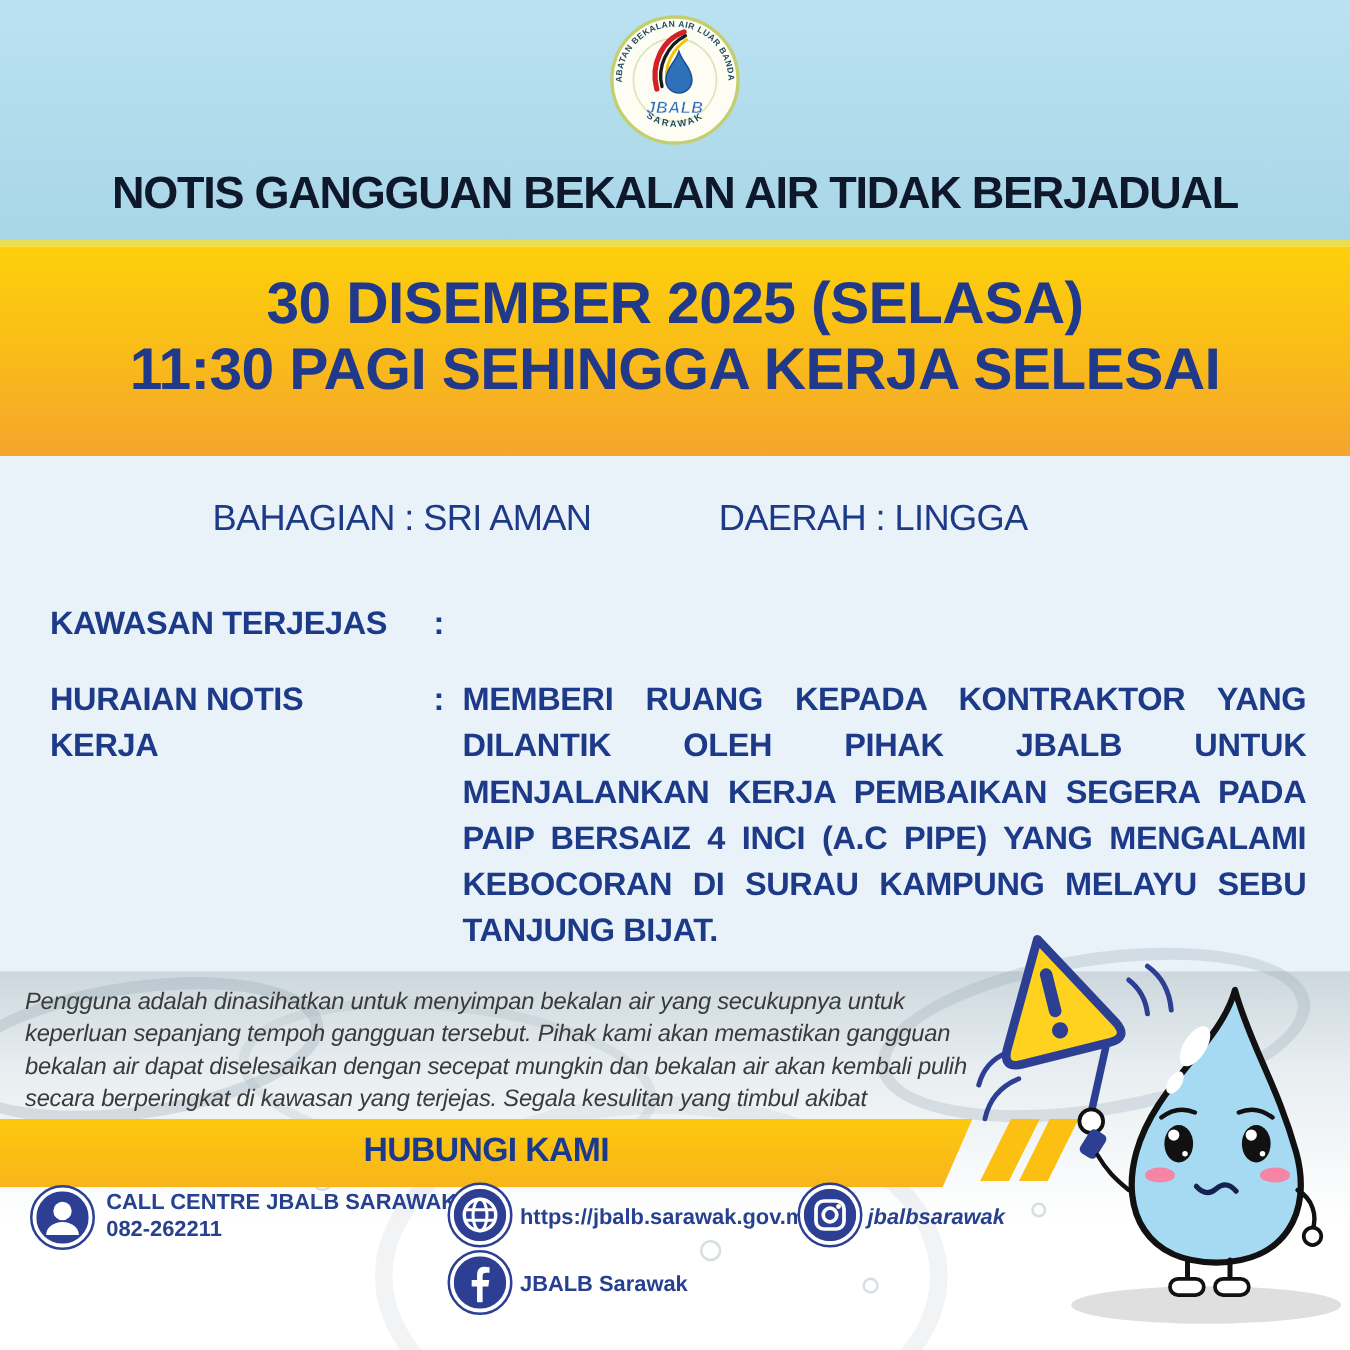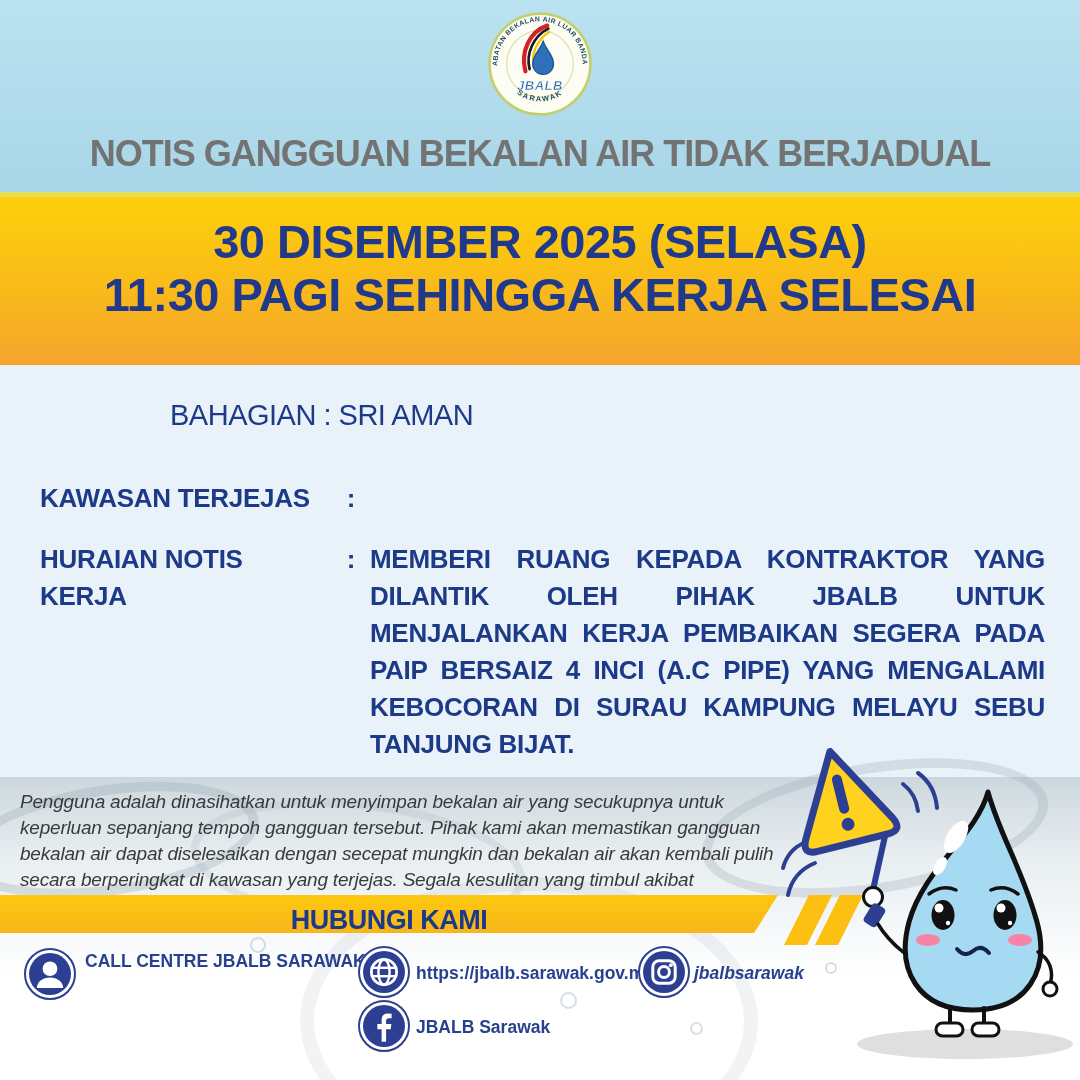--- a/index.html
+++ b/index.html
@@ -17,41 +17,41 @@
   .swirl{position:absolute;border-radius:50%;}
   .sw1{left:-40px;top:8px;width:280px;height:90px;border:10px solid rgba(150,166,178,.30);transform:rotate(-8deg);}
   .sw2{left:190px;top:24px;width:320px;height:110px;border:8px solid rgba(162,177,188,.22);transform:rotate(6deg);}
   .sw3{left:700px;top:-14px;width:330px;height:110px;border:10px solid rgba(150,166,178,.28);transform:rotate(-9deg);}
   .sw4{left:300px;top:100px;width:430px;height:260px;border:14px solid rgba(168,181,191,.16);}
   .bubble{position:absolute;border-radius:50%;border:2px solid rgba(158,174,186,.4);}
   
   .logo{position:absolute;left:488px;top:12px;width:104px;height:104px;}
   
   .title{position:absolute;left:0;top:133px;width:1080px;text-align:center;
-         font-size:36px;font-weight:bold;color:#737373;letter-spacing:-1px;}
+         font-size:36px;font-weight:bold;color:#0f172a;letter-spacing:-1px;}
   
   .date-text{position:absolute;left:0;top:215px;width:1080px;text-align:center;
          font-size:47px;line-height:53px;font-weight:bold;color:#21398b;letter-spacing:-0.5px;}
   
   .region{position:absolute;top:399px;left:0;width:1080px;height:40px;
          font-size:29px;font-weight:normal;color:#1c3a88;letter-spacing:-0.5px;}
   .region .bah{position:absolute;left:170px;}
   .region .dae{position:absolute;left:575px;}
   
   .details{position:absolute;left:40px;top:480px;width:1005px;}
   .detail-row{display:grid;grid-template-columns:292px 38px 1fr;
          font-weight:bold;color:#1c3a88;font-size:26px;line-height:37px;letter-spacing:-0.3px;}
   .detail-row + .detail-row{margin-top:24px;}
   .detail-sep{text-align:center;}
   .detail-text{text-align:justify;}
   
   .advisory{position:absolute;left:20px;top:789px;width:756px;z-index:2;
          font-style:italic;font-size:19px;line-height:26px;color:#3a3a3a;letter-spacing:-0.2px;}
   
-  .contact-bar{position:absolute;left:0;top:895px;width:778px;height:38px;z-index:3;
+  .contact-bar{position:absolute;left:0;top:895px;width:778px;height:55px;z-index:3;
          background:linear-gradient(180deg,#fdc80e 0%,#f8b51b 100%);
          clip-path:polygon(0 0,100% 0,calc(100% - 24px) 100%,0 100%);}
   .contact-bar-label{width:100%;text-align:center;line-height:50px;
          font-size:27px;font-weight:bold;color:#1c3a8c;letter-spacing:-0.5px;}
   .stripe{position:absolute;top:895px;height:50px;width:48px;background:#fcc013;z-index:3;
          clip-path:polygon(52% 0,100% 0,48% 100%,0 100%);}
   .st1{left:784px;} .st2{left:815px;}
   
   .c-item{position:absolute;z-index:4;}
   .c-icon{display:block;width:52px;height:52px;border-radius:50%;border:2px solid #2c3f92;
@@ -109,20 +109,21 @@
 
   <div class="title">NOTIS GANGGUAN BEKALAN AIR TIDAK BERJADUAL</div>
 
   <div class="date-text">
     <div>30 DISEMBER 2025 (SELASA)</div>
     <div>11:30 PAGI SEHINGGA KERJA SELESAI</div>
   </div>
 
   <div class="region">
     <span class="bah">BAHAGIAN : SRI AMAN</span>
+    <span class="dae">DAERAH : LINGGA</span>
   </div>
 
   <div class="details">
     <div class="detail-row">
       <div class="detail-label">KAWASAN TERJEJAS</div>
       <div class="detail-sep">:</div>
     </div>
     <div class="detail-row">
       <div class="detail-label">HURAIAN NOTIS KERJA</div>
       <div class="detail-sep">:</div>
@@ -142,20 +143,21 @@
     <span class="c-icon">
       <svg width="42" height="42" viewBox="0 0 24 24">
         <circle cx="12" cy="12" r="12" fill="#2c3f92"></circle>
         <circle cx="12" cy="9" r="4.2" fill="#fff"></circle>
         <path d="M4.5,20 a7.5,6 0 0 1 15,0 Z" fill="#fff"></path>
       </svg>
     </span>
   </div>
   <div class="c-item c-text" style="left:85px;top:950px;">
     <div>CALL CENTRE JBALB SARAWAK</div>
+    <div>082-262211</div>
   </div>
 
   <div class="c-item" style="left:358px;top:946px;">
     <span class="c-icon">
       <svg width="42" height="42" viewBox="0 0 24 24">
         <circle cx="12" cy="12" r="12" fill="#2c3f92"></circle>
         <circle cx="12" cy="12" r="7.2" fill="none" stroke="#fff" stroke-width="1.6"></circle>
         <ellipse cx="12" cy="12" rx="3.2" ry="7.2" fill="none" stroke="#fff" stroke-width="1.4"></ellipse>
         <line x1="5" y1="9.6" x2="19" y2="9.6" stroke="#fff" stroke-width="1.4"></line>
         <line x1="5" y1="14.4" x2="19" y2="14.4" stroke="#fff" stroke-width="1.4"></line>

